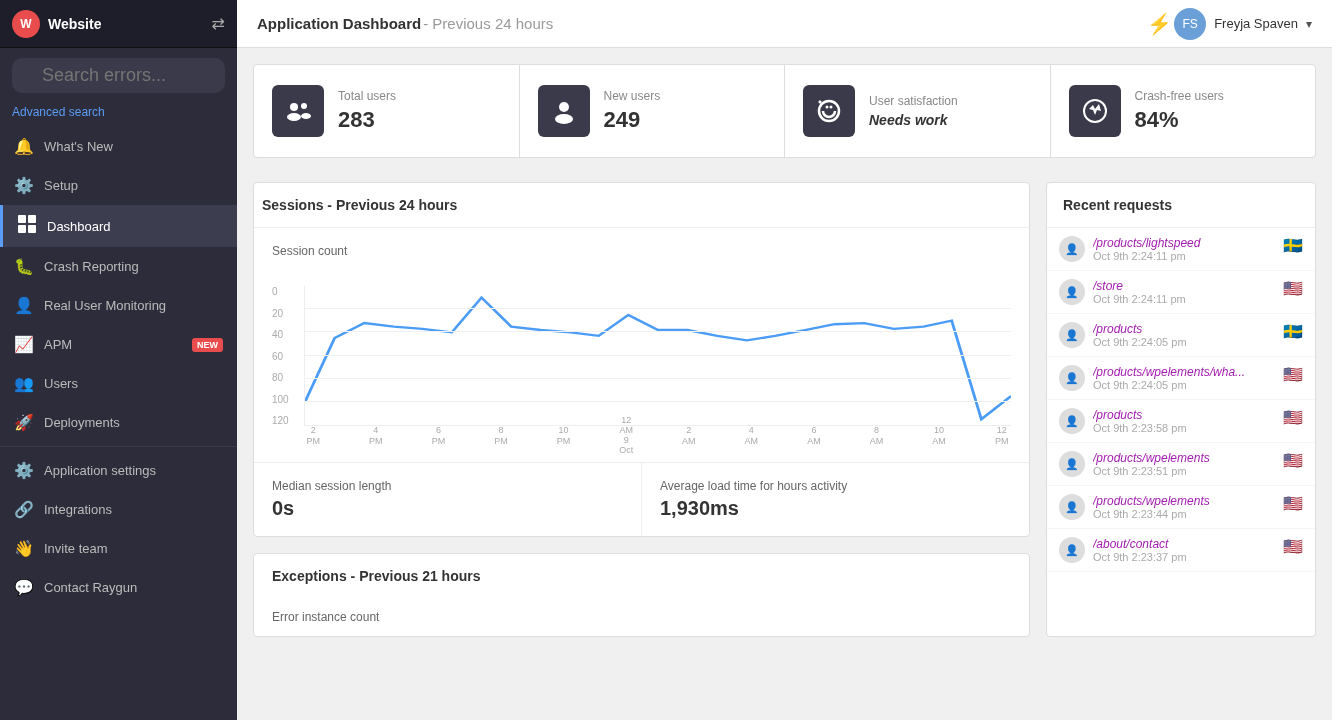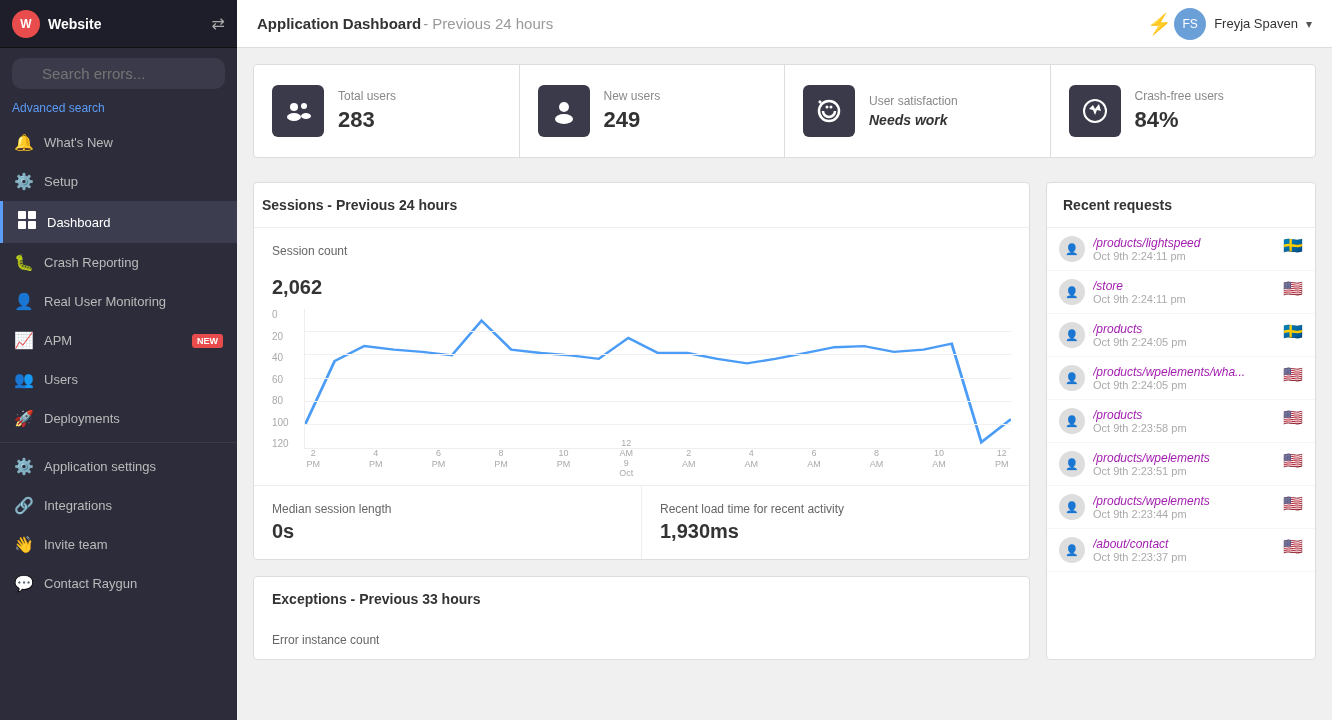--- a/index.html
+++ b/index.html
@@ -41,21 +41,21 @@
       padding: 10px 12px;
       background: #2c2c3a;
     }
     .search-input {
       width: 100%;
       background: #3a3a4a;
       border: none;
       border-radius: 10px;
       padding: 7px 10px 7px 30px;
       color: #ccc;
-      font-size: 15px;
+      font-size: 18px;
       outline: none;
       position: relative;
     }
     .search-wrapper {
       position: relative;
     }
     .search-icon-inner {
       position: absolute;
       left: 8px;
       top: 50%;
@@ -528,21 +528,20 @@
     </div>
 
     <div class="two-col">
 
       <div class="main-col">
 
         <div class="panel">
           <div class="panel-header">Sessions - Previous 24 hours</div>
           <div class="panel-body" style="padding-bottom:0;">
             <div class="session-stat-label">Session count</div>
-            <div class="session-stat-value">2,062</div>
           </div>
 
           <div class="chart-area">
             <div class="chart-container">
               <div class="y-axis">
                 <span>120</span>
                 <span>100</span>
                 <span>80</span>
                 <span>60</span>
                 <span>40</span>
@@ -575,28 +574,28 @@
                 <span class="x-label">12 PM</span>
               </div>
             </div>
           </div>
           <div class="metrics-row">
             <div class="metric-card">
               <div class="metric-label">Median session length</div>
               <div class="metric-value">0s</div>
             </div>
             <div class="metric-card">
-              <div class="metric-label">Recent load time for recent activity</div>
+              <div class="metric-label">Average load time for hours activity</div>
               <div class="metric-value">1,930ms</div>
             </div>
           </div>
         </div>
 
         <div class="exceptions-panel">
-          <div class="exceptions-header">Exceptions - Previous 33 hours</div>
+          <div class="exceptions-header">Exceptions - Previous 21 hours</div>
           <div class="exceptions-body">
             <div class="exceptions-stat-label">Error instance count</div>
           </div>
         </div>
       </div>
 
       <div class="side-col">
         <div class="recent-requests-panel">
           <div class="recent-requests-header">Recent requests</div>
           <div>

